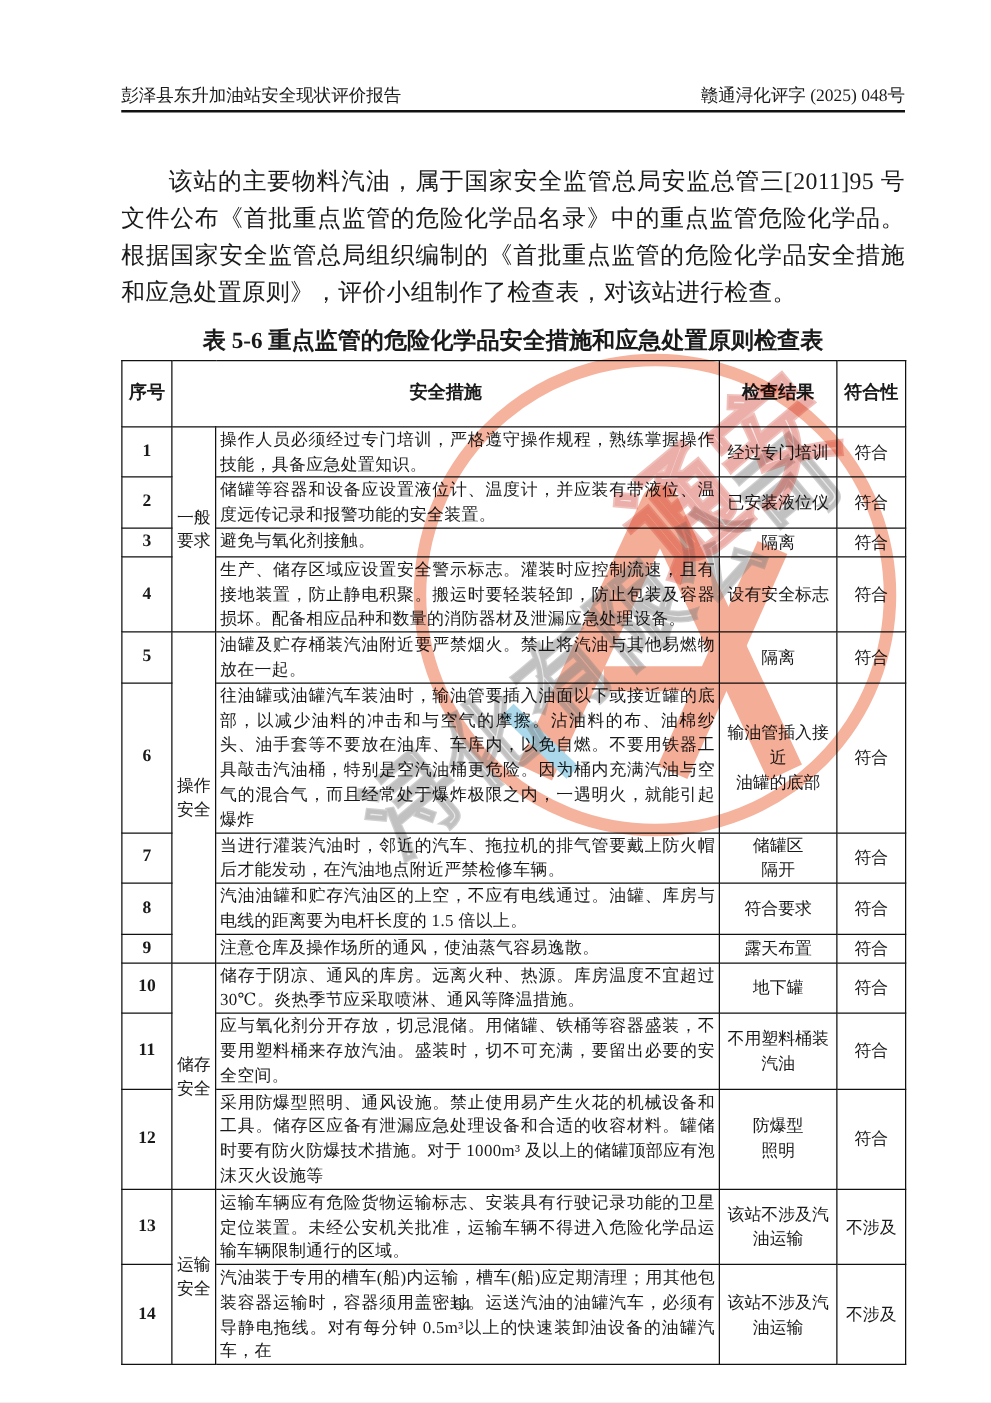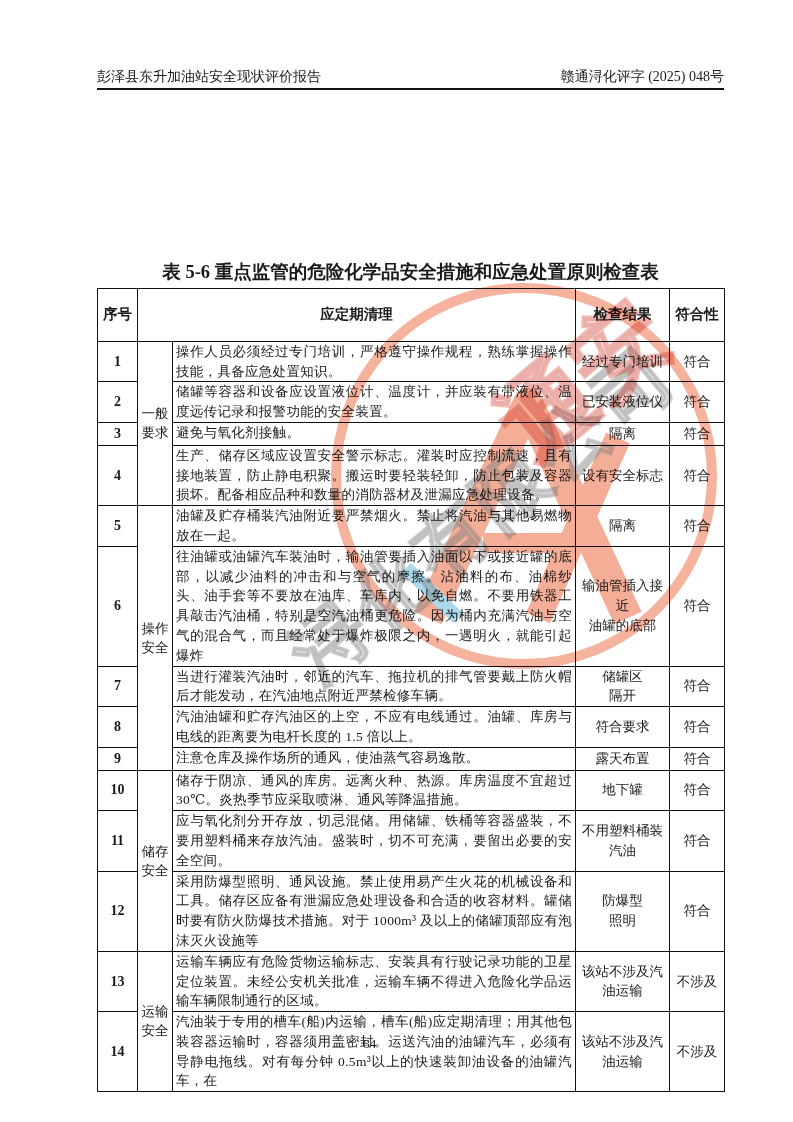--- a/index.html
+++ b/index.html
@@ -98,35 +98,36 @@
 
 <div class="page">
 
   <div class="running-header">
     <span>彭泽县东升加油站安全现状评价报告</span>
     <span>赣通浔化评字 (2025) 048号</span>
   </div>
   <div class="header-rule"></div>
 
 
+  <div class="body-paragraph">该站的主要物料汽油，属于国家安全监管总局安监总管三[2011]95 号文件公布《首批重点监管的危险化学品名录》中的重点监管危险化学品。根据国家安全监管总局组织编制的《首批重点监管的危险化学品安全措施和应急处置原则》，评价小组制作了检查表，对该站进行检查。</div>
 
   <div class="table-caption">表 5-6  重点监管的危险化学品安全措施和应急处置原则检查表</div>
 
   <table class="check-table">
     <colgroup>
       <col class="c-no">
         <col class="c-group">
         <col class="c-meas">
         <col class="c-res">
         <col class="c-conf">
     </colgroup>
     <tbody>
         <tr>
       <th>序号</th>
-      <th colspan="2">应定期清理</th>
+      <th colspan="2">安全措施</th>
       <th>检查结果</th>
       <th>符合性</th>
     </tr>
 
     <tr>
       <td class="cell-no">1</td>
       <td class="cell-group" rowspan="4">一般要求</td>
       <td class="cell-measure">操作人员必须经过专门培训，严格遵守操作规程，熟练掌握操作技能，具备应急处置知识。</td>
       <td class="cell-result">经过专门培训</td>
       <td class="cell-conf">符合</td>

